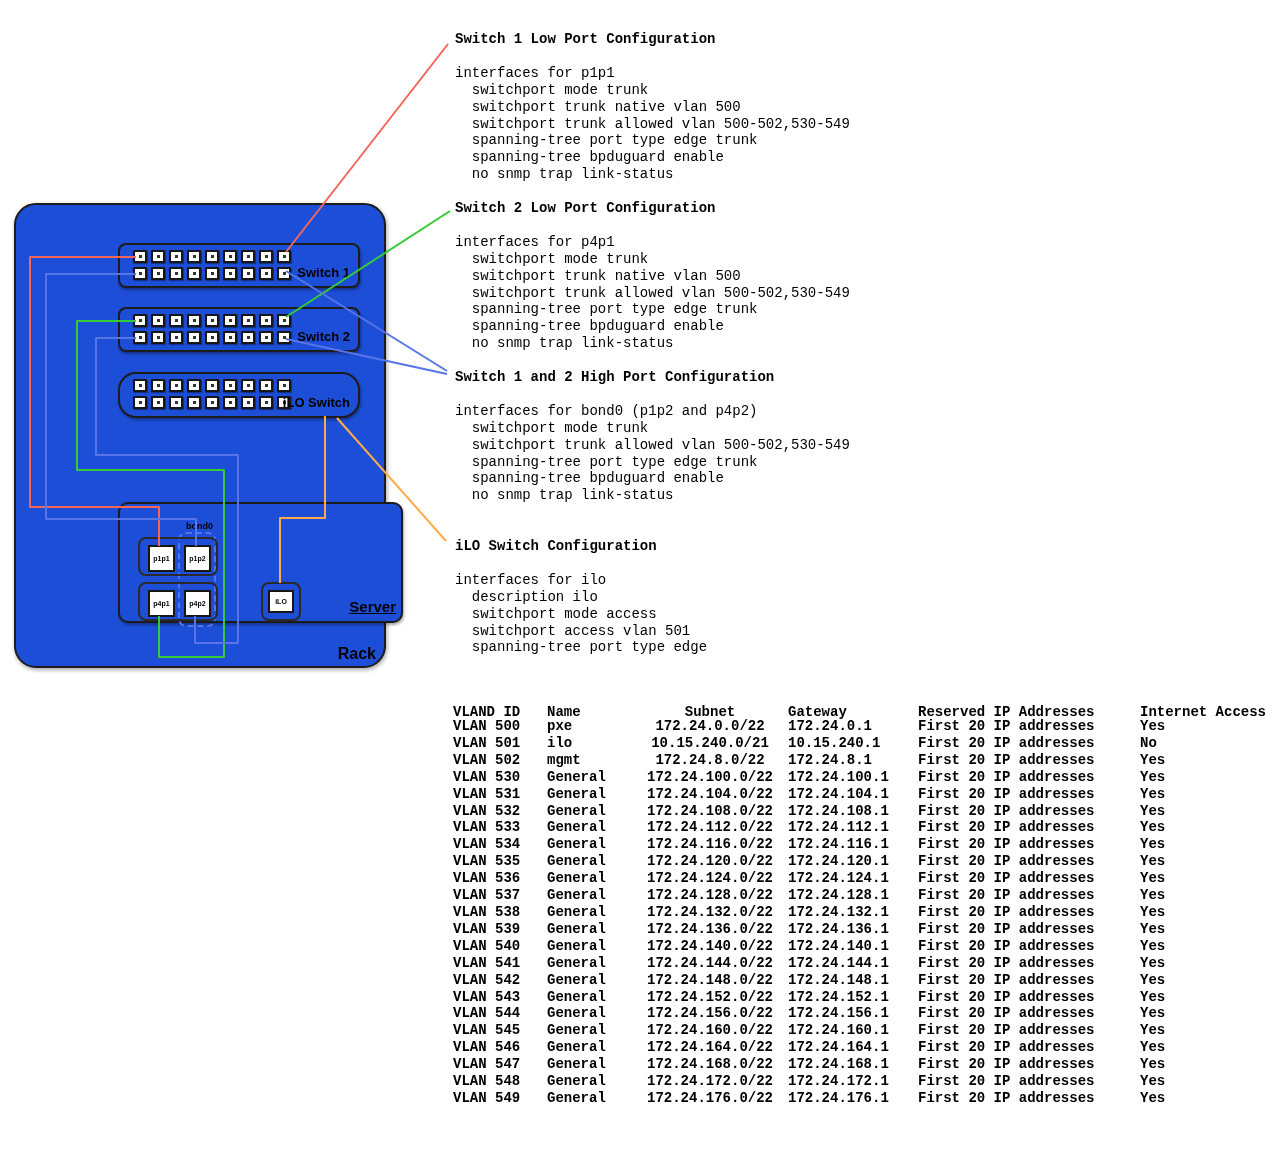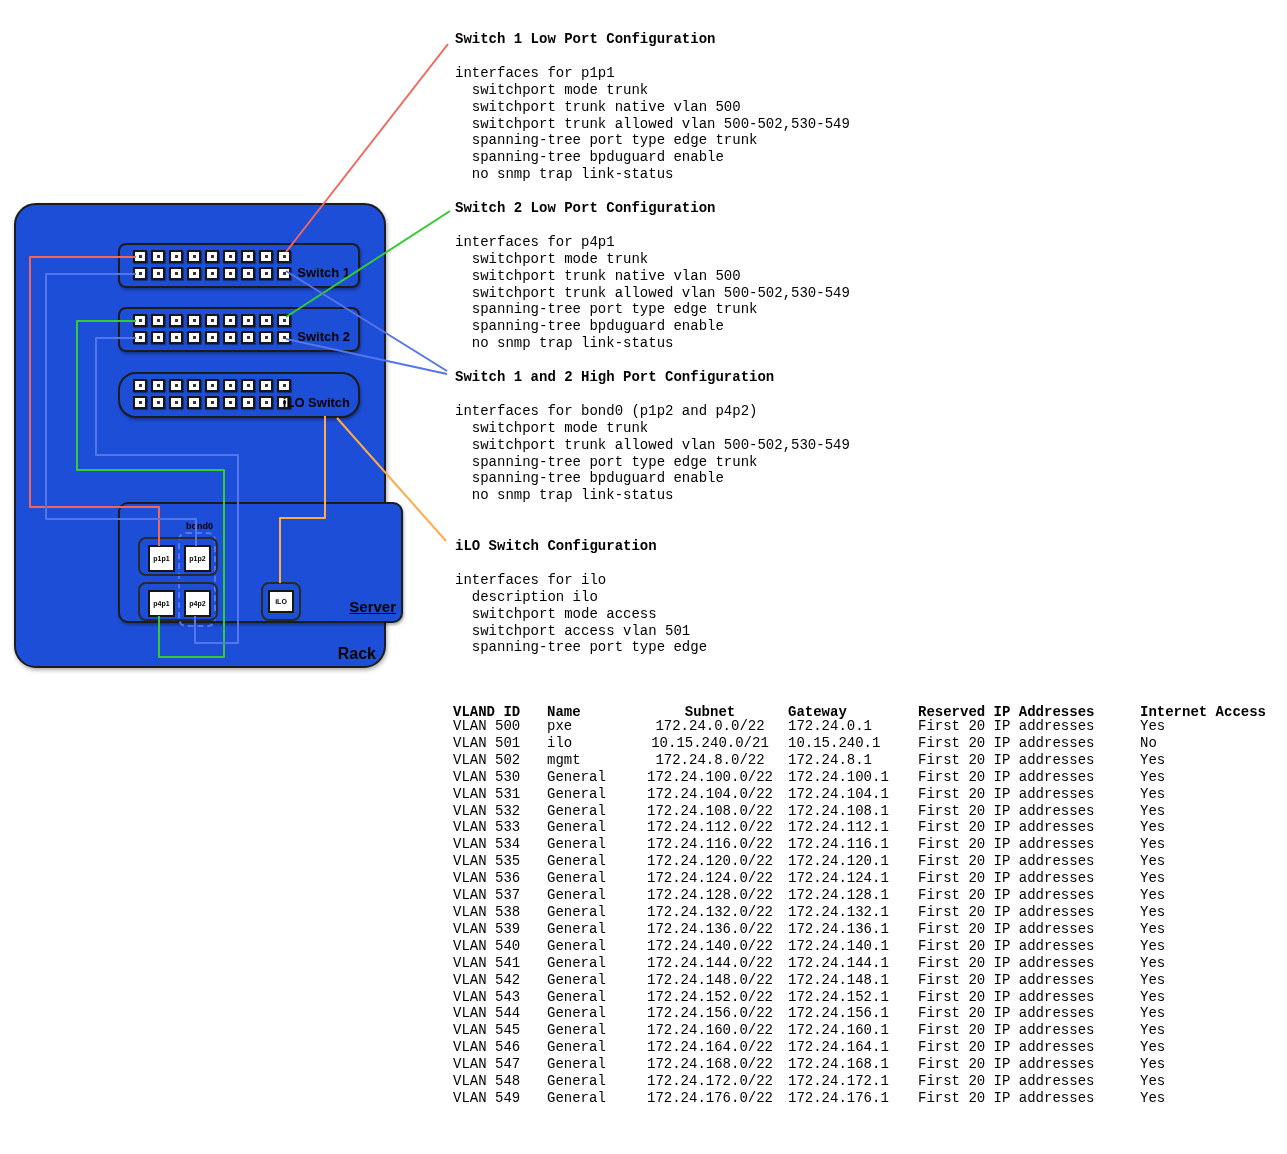--- a/index.html
+++ b/index.html
@@ -47,21 +47,21 @@
   
   .config-block{position:absolute;left:455px;font-size:14px;line-height:16.9px;z-index:5;}
   .cfg-title{font-weight:bold;white-space:pre;}
   .cfg-lines{margin-top:16.9px;}
   .cfg-line{white-space:pre;}
   
   .vheader,.vrow{position:absolute;left:453px;display:flex;font-size:14px;line-height:16.9px;
                  white-space:pre;z-index:5;}
   .vheader{top:684px;font-weight:bold;margin-top:20px;}
   .vrows{position:absolute;left:453px;top:718px;z-index:5;}
-  .vrows .vrow{position:static;}
+  .vrows .vrow{position:static;font-weight:bold;}
   .c0{width:94px;} .c1{width:85px;} .c2{width:156px;text-align:center;} .c3{width:130px;} .c4{width:222px;}
   .c5{width:140px;}
 </style>
 </head>
 <body>
 
 <div class="stage">
 
   <div class="box rack">
     <div class="rack-label">Rack</div>

